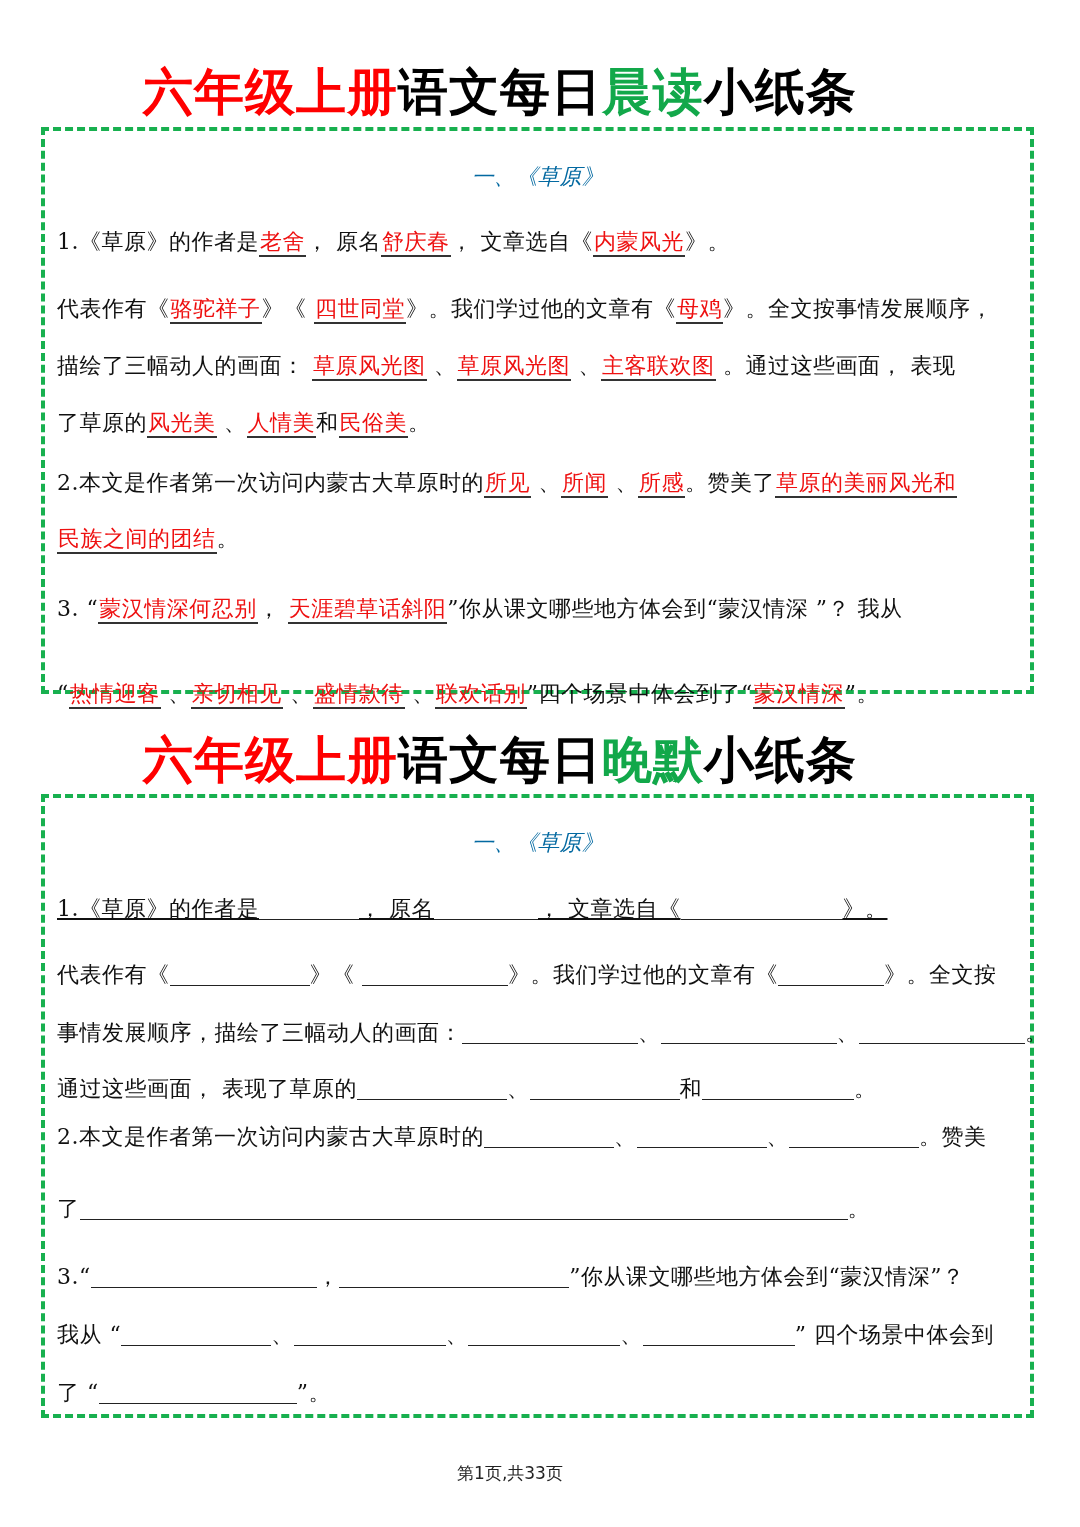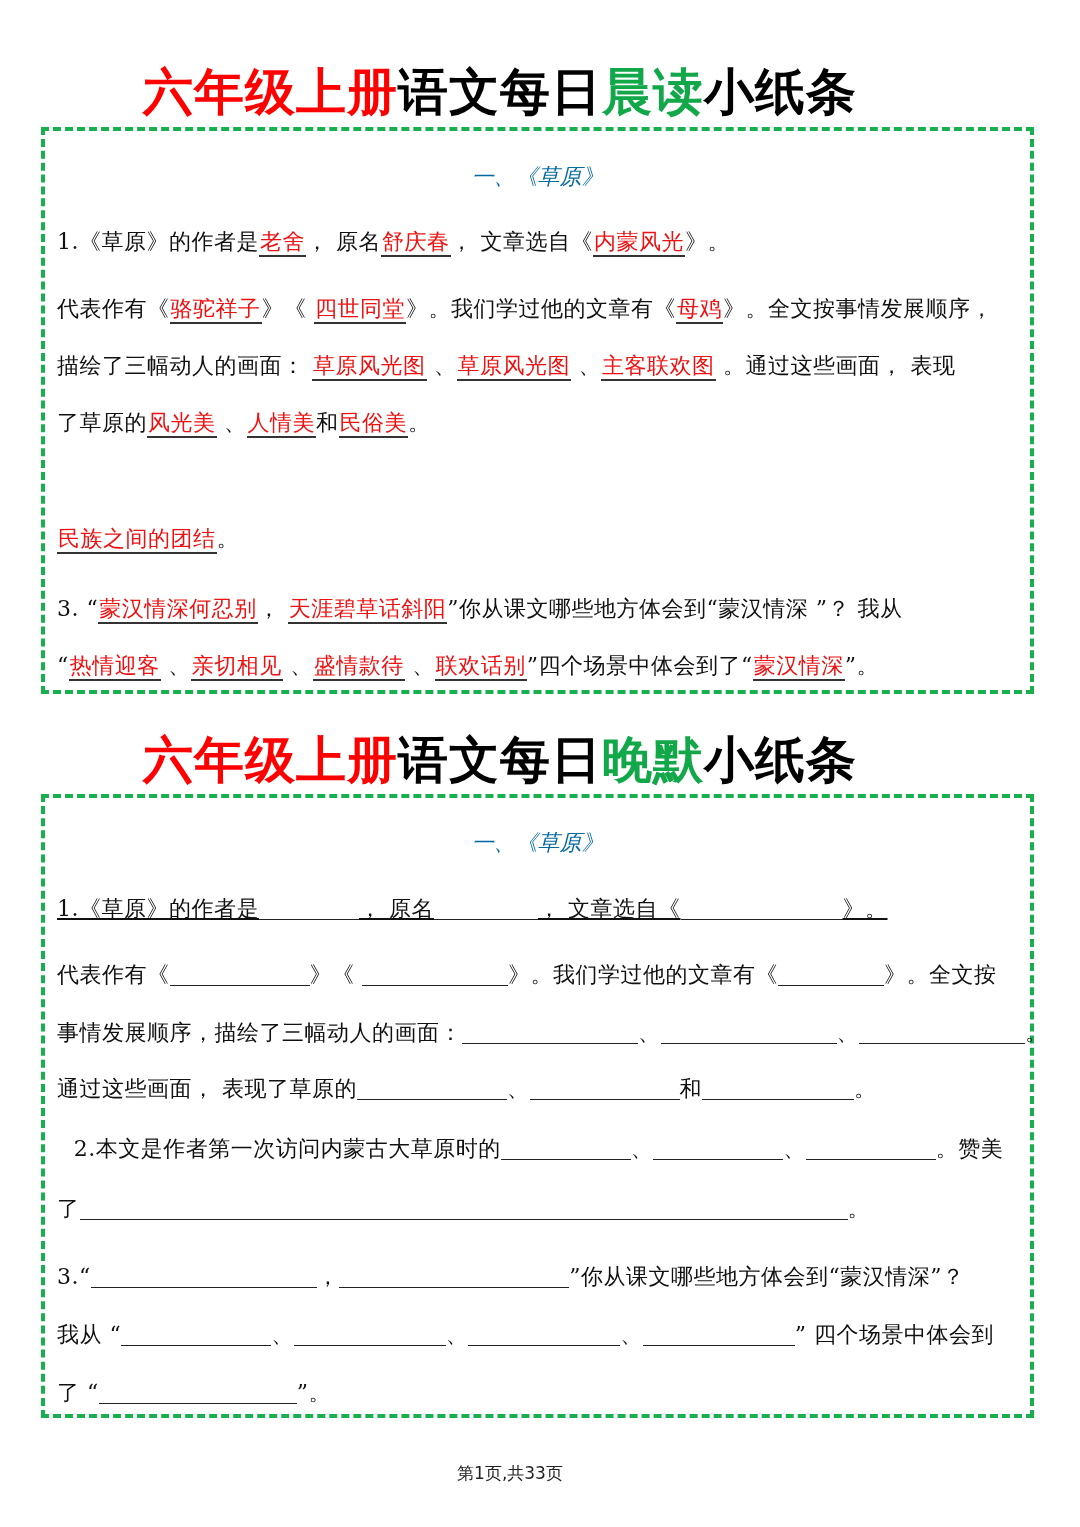--- a/index.html
+++ b/index.html
@@ -37,27 +37,30 @@
   </div>
   <div class="line" style="top:163px;">
     <span>代表作有《</span><span class="ans">骆驼祥子</span><span>》《 </span><span class="ans">四世同堂</span><span>》。我们学过他的文章有《</span><span class="ans">母鸡</span><span>》。全文按事情发展顺序，</span>
   </div>
   <div class="line" style="top:220px;">
     <span>描绘了三幅动人的画面： </span><span class="ans">草原风光图</span><span> 、</span><span class="ans">草原风光图</span><span> 、</span><span class="ans">主客联欢图</span><span> 。通过这些画面， 表现</span>
   </div>
   <div class="line" style="top:277px;">
     <span>了草原的</span><span class="ans">风光美</span><span> 、</span><span class="ans">人情美</span><span>和</span><span class="ans">民俗美</span><span>。</span>
   </div>
+  <div class="line" style="top:337px;">
+    <span>2.本文是作者第一次访问内蒙古大草原时的</span><span class="ans">所见</span><span> 、</span><span class="ans">所闻</span><span> 、</span><span class="ans">所感</span><span>。赞美了</span><span class="ans">草原的美丽风光和</span>
+  </div>
   <div class="line" style="top:393px;">
     <span class="ans">民族之间的团结</span><span>。</span>
   </div>
   <div class="line" style="top:463px;">
     <span>3. “</span><span class="ans">蒙汉情深何忍别</span><span>， </span><span class="ans">天涯碧草话斜阳</span><span>”你从课文哪些地方体会到“蒙汉情深 ”？ 我从</span>
   </div>
-  <div class="line" style="top:520px;">
+  <div class="line" style="top:548px;">
     <span>“</span><span class="ans">热情迎客</span><span> 、</span><span class="ans">亲切相见</span><span> 、</span><span class="ans">盛情款待</span><span> 、</span><span class="ans">联欢话别</span><span>”四个场景中体会到了“</span><span class="ans">蒙汉情深</span><span>”。</span>
   </div>
 </div>
 
 <div class="title" style="top:730px;">
   <span class="t-red">六年级上册</span><span class="t-black">语文每日</span><span class="t-green">晚默</span><span class="t-black">小纸条</span>
 </div>
 
 <div class="box" style="top:794px; height:624px;">
   <div class="sec-head" style="top:30px;">一、《草原》</div>
@@ -67,21 +70,21 @@
   </div>
   <div class="line" style="top:162px;">
     <span>代表作有《</span><span class="blank" style="width:140px"></span><span>》《 </span><span class="blank" style="width:146px"></span><span>》。我们学过他的文章有《</span><span class="blank" style="width:106px"></span><span>》。全文按</span>
   </div>
   <div class="line" style="top:220px;">
     <span>事情发展顺序，描绘了三幅动人的画面：</span><span class="blank" style="width:176px"></span><span>、</span><span class="blank" style="width:176px"></span><span>、</span><span class="blank" style="width:166px"></span><span>。</span>
   </div>
   <div class="line" style="top:276px;">
     <span>通过这些画面， 表现了草原的</span><span class="blank" style="width:150px"></span><span>、</span><span class="blank" style="width:150px"></span><span>和</span><span class="blank" style="width:152px"></span><span>。</span>
   </div>
-  <div class="line" style="top:336px;text-align:center;">
+  <div class="line" style="top:324px;">
     <span>2.本文是作者第一次访问内蒙古大草原时的</span><span class="blank" style="width:130px"></span><span>、</span><span class="blank" style="width:130px"></span><span>、</span><span class="blank" style="width:130px"></span><span>。赞美</span>
   </div>
   <div class="line" style="top:396px;">
     <span>了</span><span class="blank" style="width:768px"></span><span>。</span>
   </div>
   <div class="line" style="top:464px;">
     <span>3.“</span><span class="blank" style="width:226px"></span><span>，</span><span class="blank" style="width:230px"></span><span>”你从课文哪些地方体会到“蒙汉情深”？</span>
   </div>
   <div class="line" style="top:522px;">
     <span>我从 “</span><span class="blank" style="width:150px"></span><span>、</span><span class="blank" style="width:152px"></span><span>、</span><span class="blank" style="width:152px"></span><span>、</span><span class="blank" style="width:152px"></span><span>” 四个场景中体会到</span>

